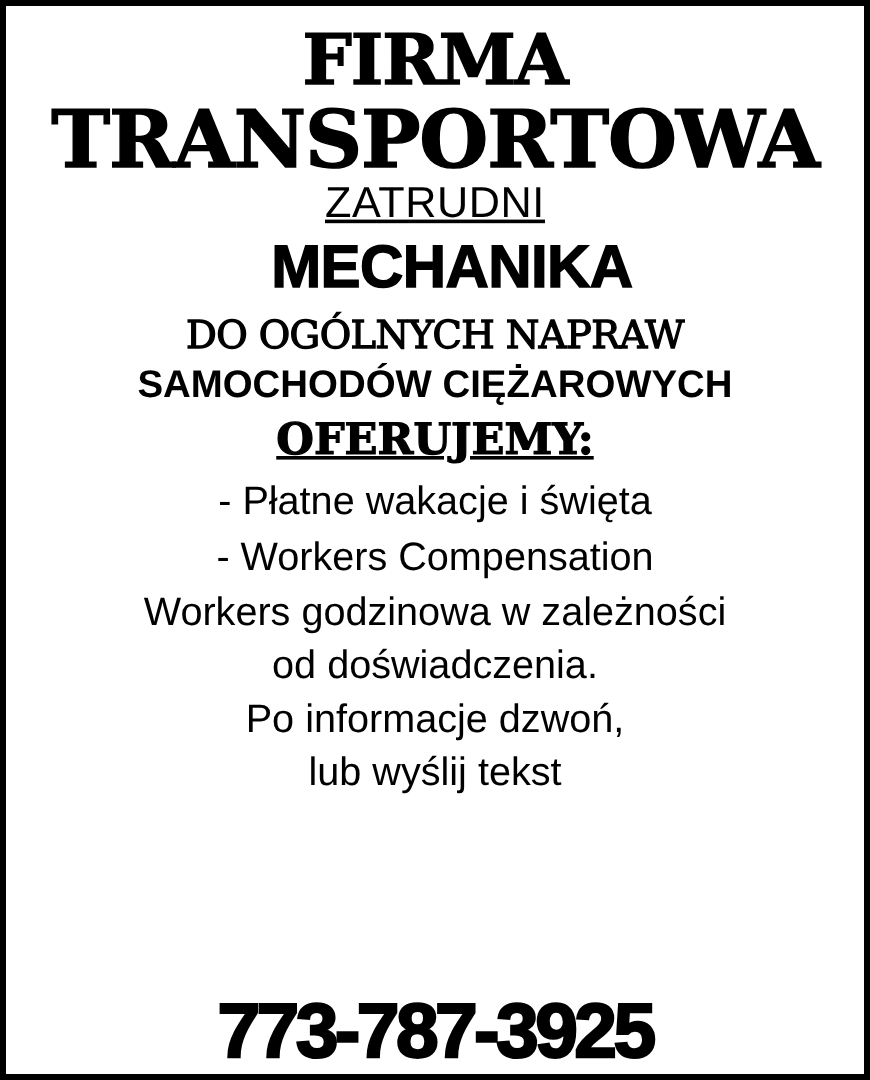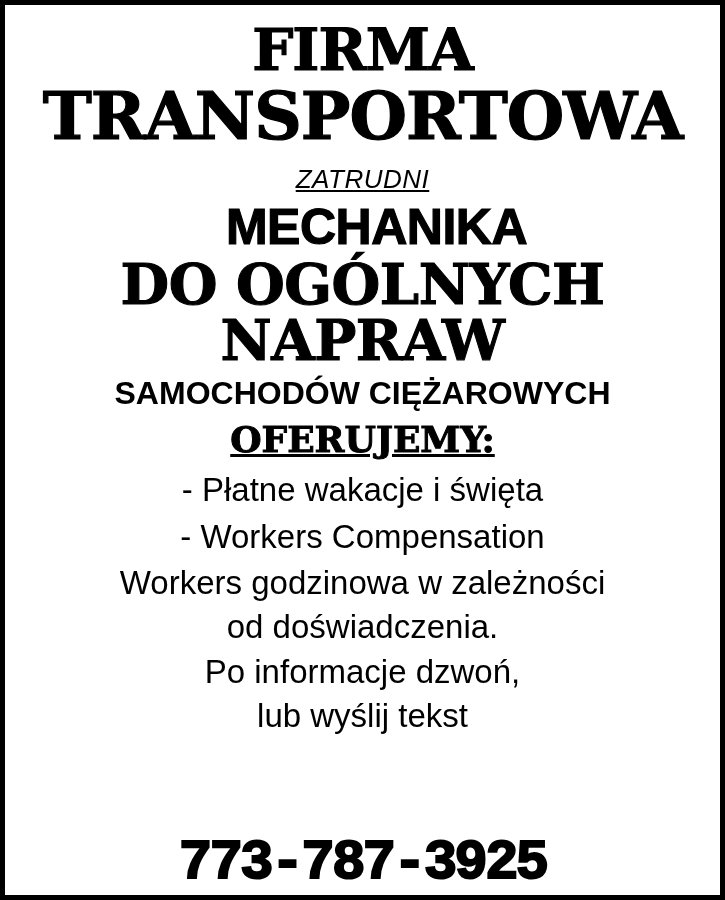--- a/index.html
+++ b/index.html
@@ -44,44 +44,43 @@
     font-size: 66px;
     margin-top: 4px;
   }
   .hl3 {
     font-size: 50px;
     margin-top: 6px;
     letter-spacing: -1px;
   }
   .zatrudni {
     font-family: "Liberation Sans", sans-serif;
-    font-size: 26px;
+    font-size: 36px;
     font-weight: normal;
     letter-spacing: 0.5px;
     text-decoration: underline;
-    margin-top: 16px;
+    margin-top: 0;
     line-height: 1.1;
-    font-style: italic;
   }
   .mechanika {
     font-family: Liberation Sans, sans-serif;
     font-weight: bold;
     font-size: 50px;
     letter-spacing: -0.5px;
     margin-top: 8px;
     -webkit-text-stroke: 1.2px #000;
     line-height: 1.0;
     margin-left: 28px;
   }
   .naprawy {
     font-family: "DejaVu Serif", serif;
-    font-weight: bold;
-    font-size: 56px;
+    font-weight: normal;
+    font-size: 32px;
     letter-spacing: -0.5px;
-    margin-top: 4px;
+    margin-top: 16px;
     -webkit-text-stroke: 1.1px #000;
     line-height: 1.0;
   }
   .ciezarowych {
     font-family: "Liberation Sans", sans-serif;
     font-weight: bold;
     font-size: 32px;
     letter-spacing: 0px;
     margin-top: 8px;
     line-height: 1.1;
@@ -105,23 +104,23 @@
     line-height: 1.42;
     font-weight: normal;
   }
   .note {
     font-family: "Liberation Sans", sans-serif;
     font-size: 33px;
     line-height: 1.35;
     font-weight: normal;
   }
   .phone {
-    font-family: Liberation Mono, monospace;
+    font-family: Liberation Sans, sans-serif;
     font-weight: bold;
-    font-size: 56px;
+    font-size: 64px;
     letter-spacing: -3px;
     margin-top: 10px;
     line-height: 1.0;
     -webkit-text-stroke: 2px #000;
     white-space: nowrap;
   }
   .spacer { flex: 1 1 auto; }
 </style>
 </head>
 <body>

